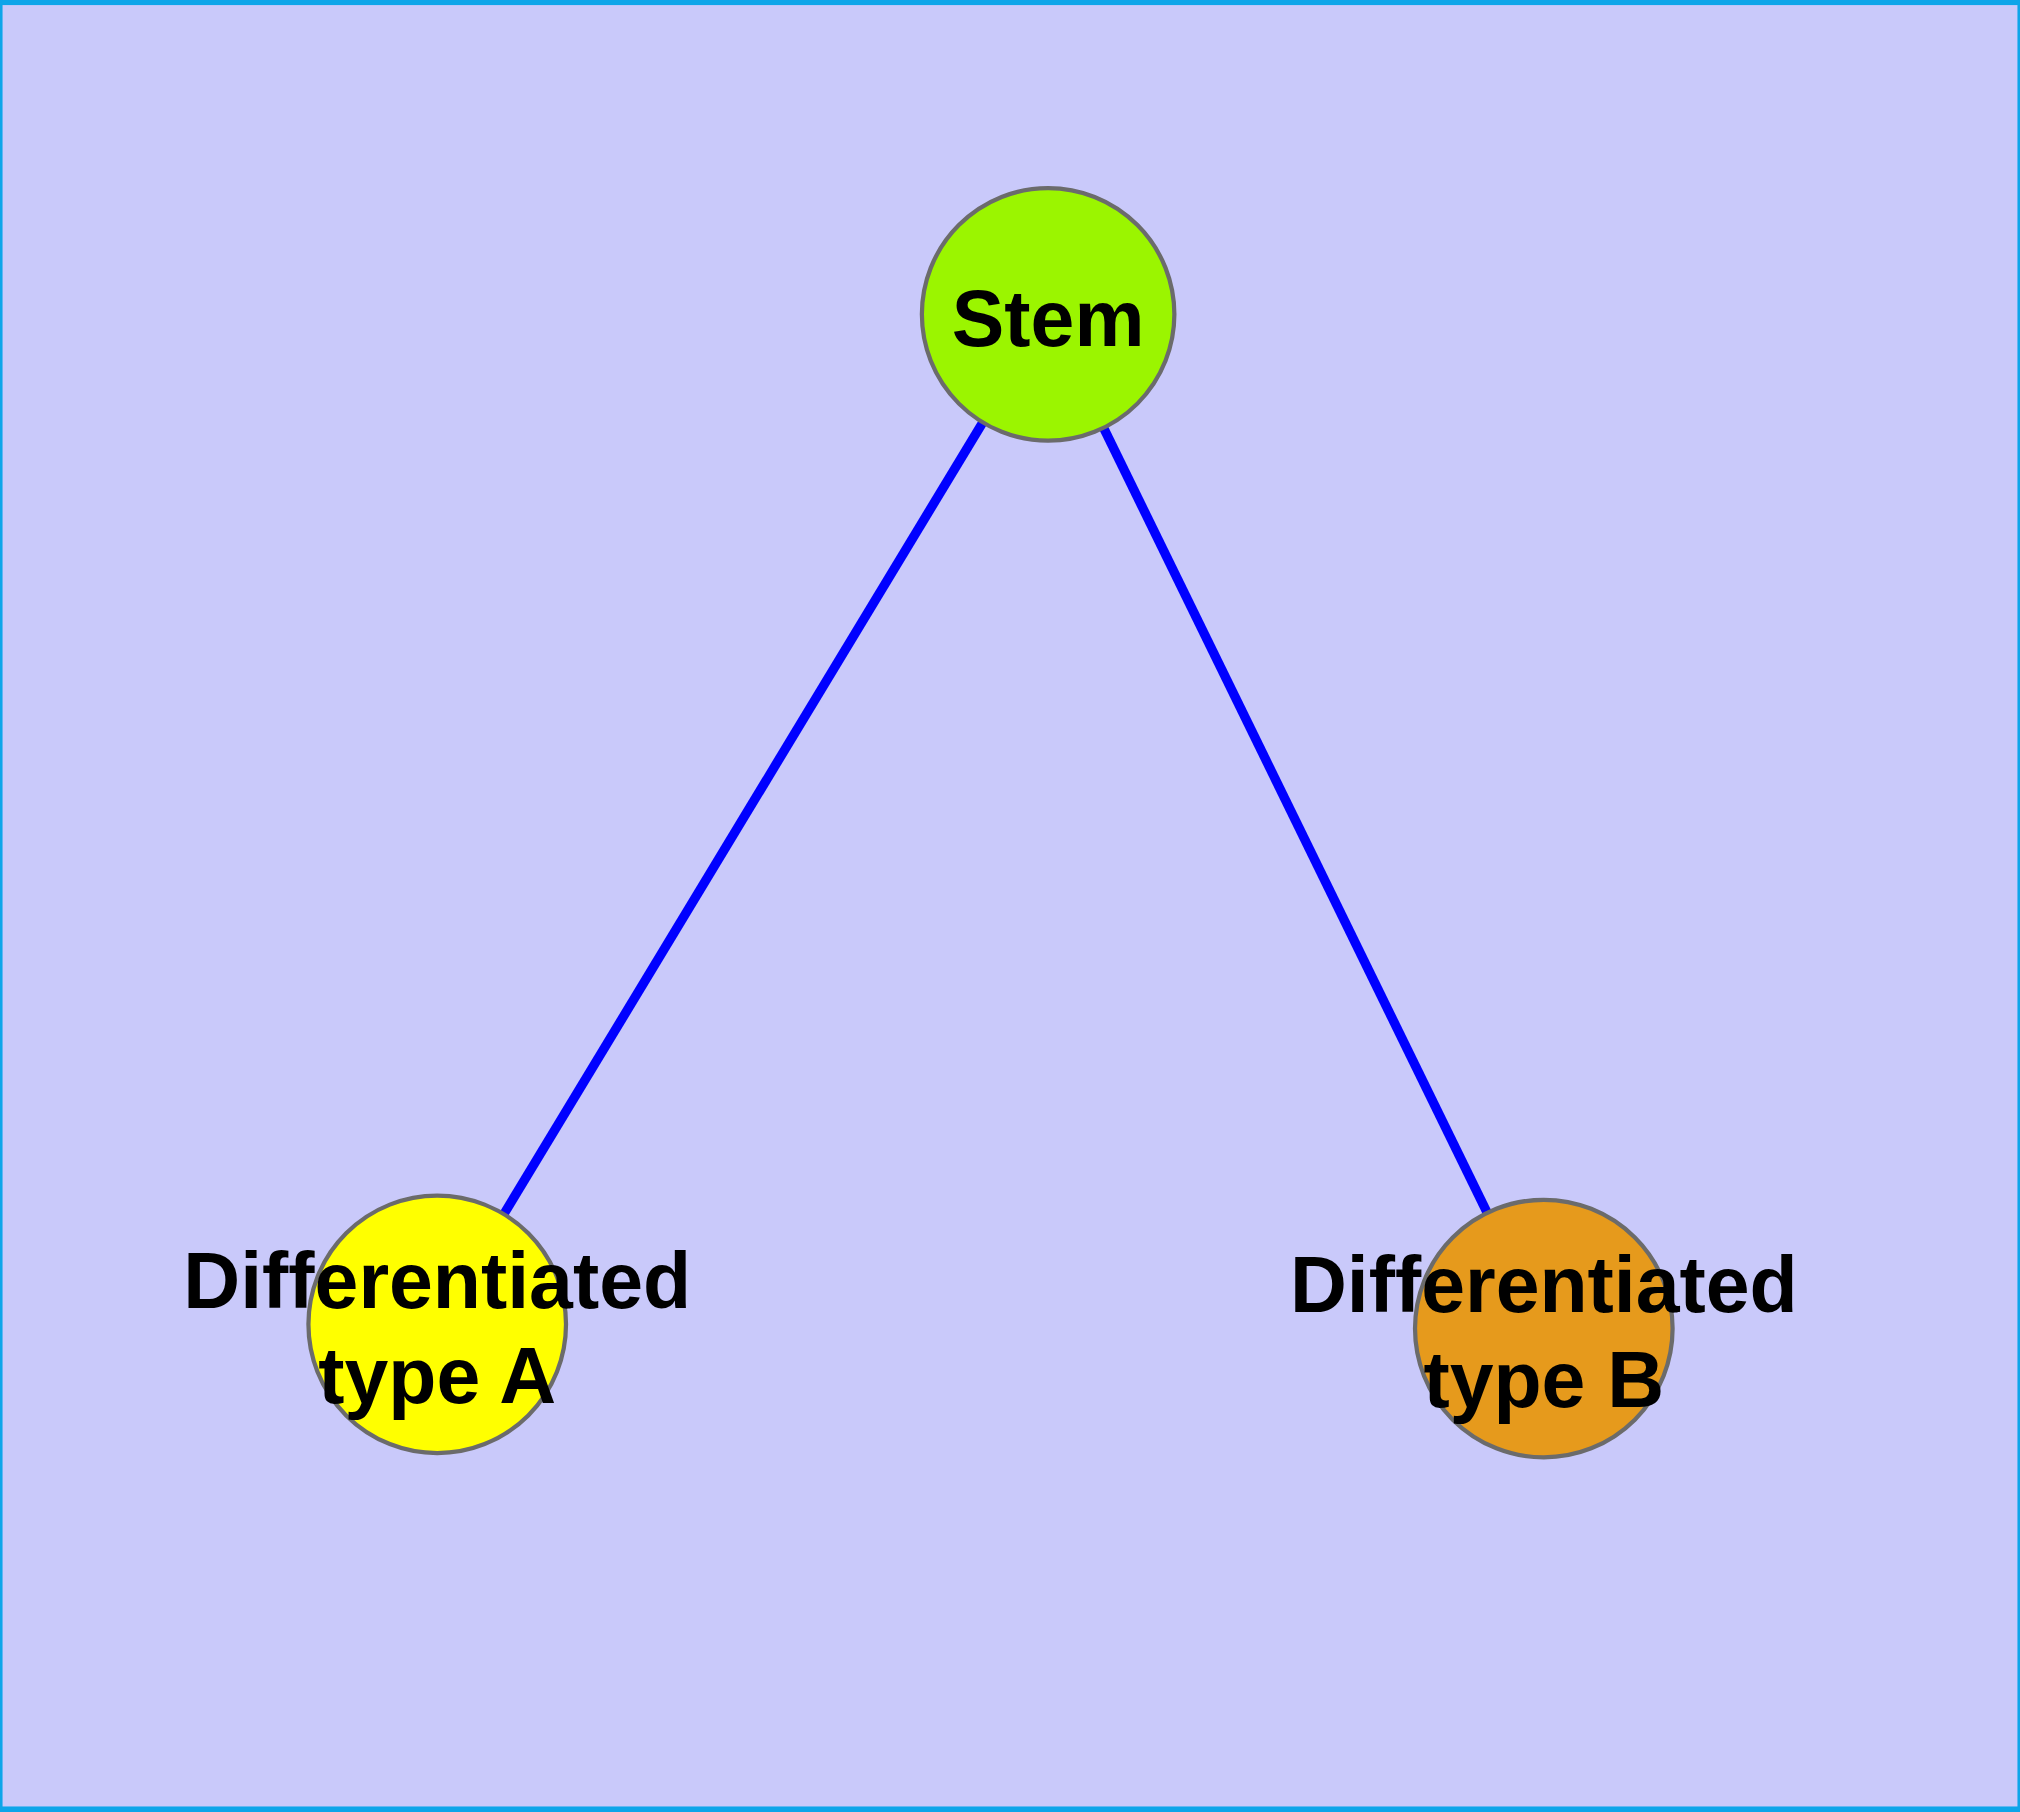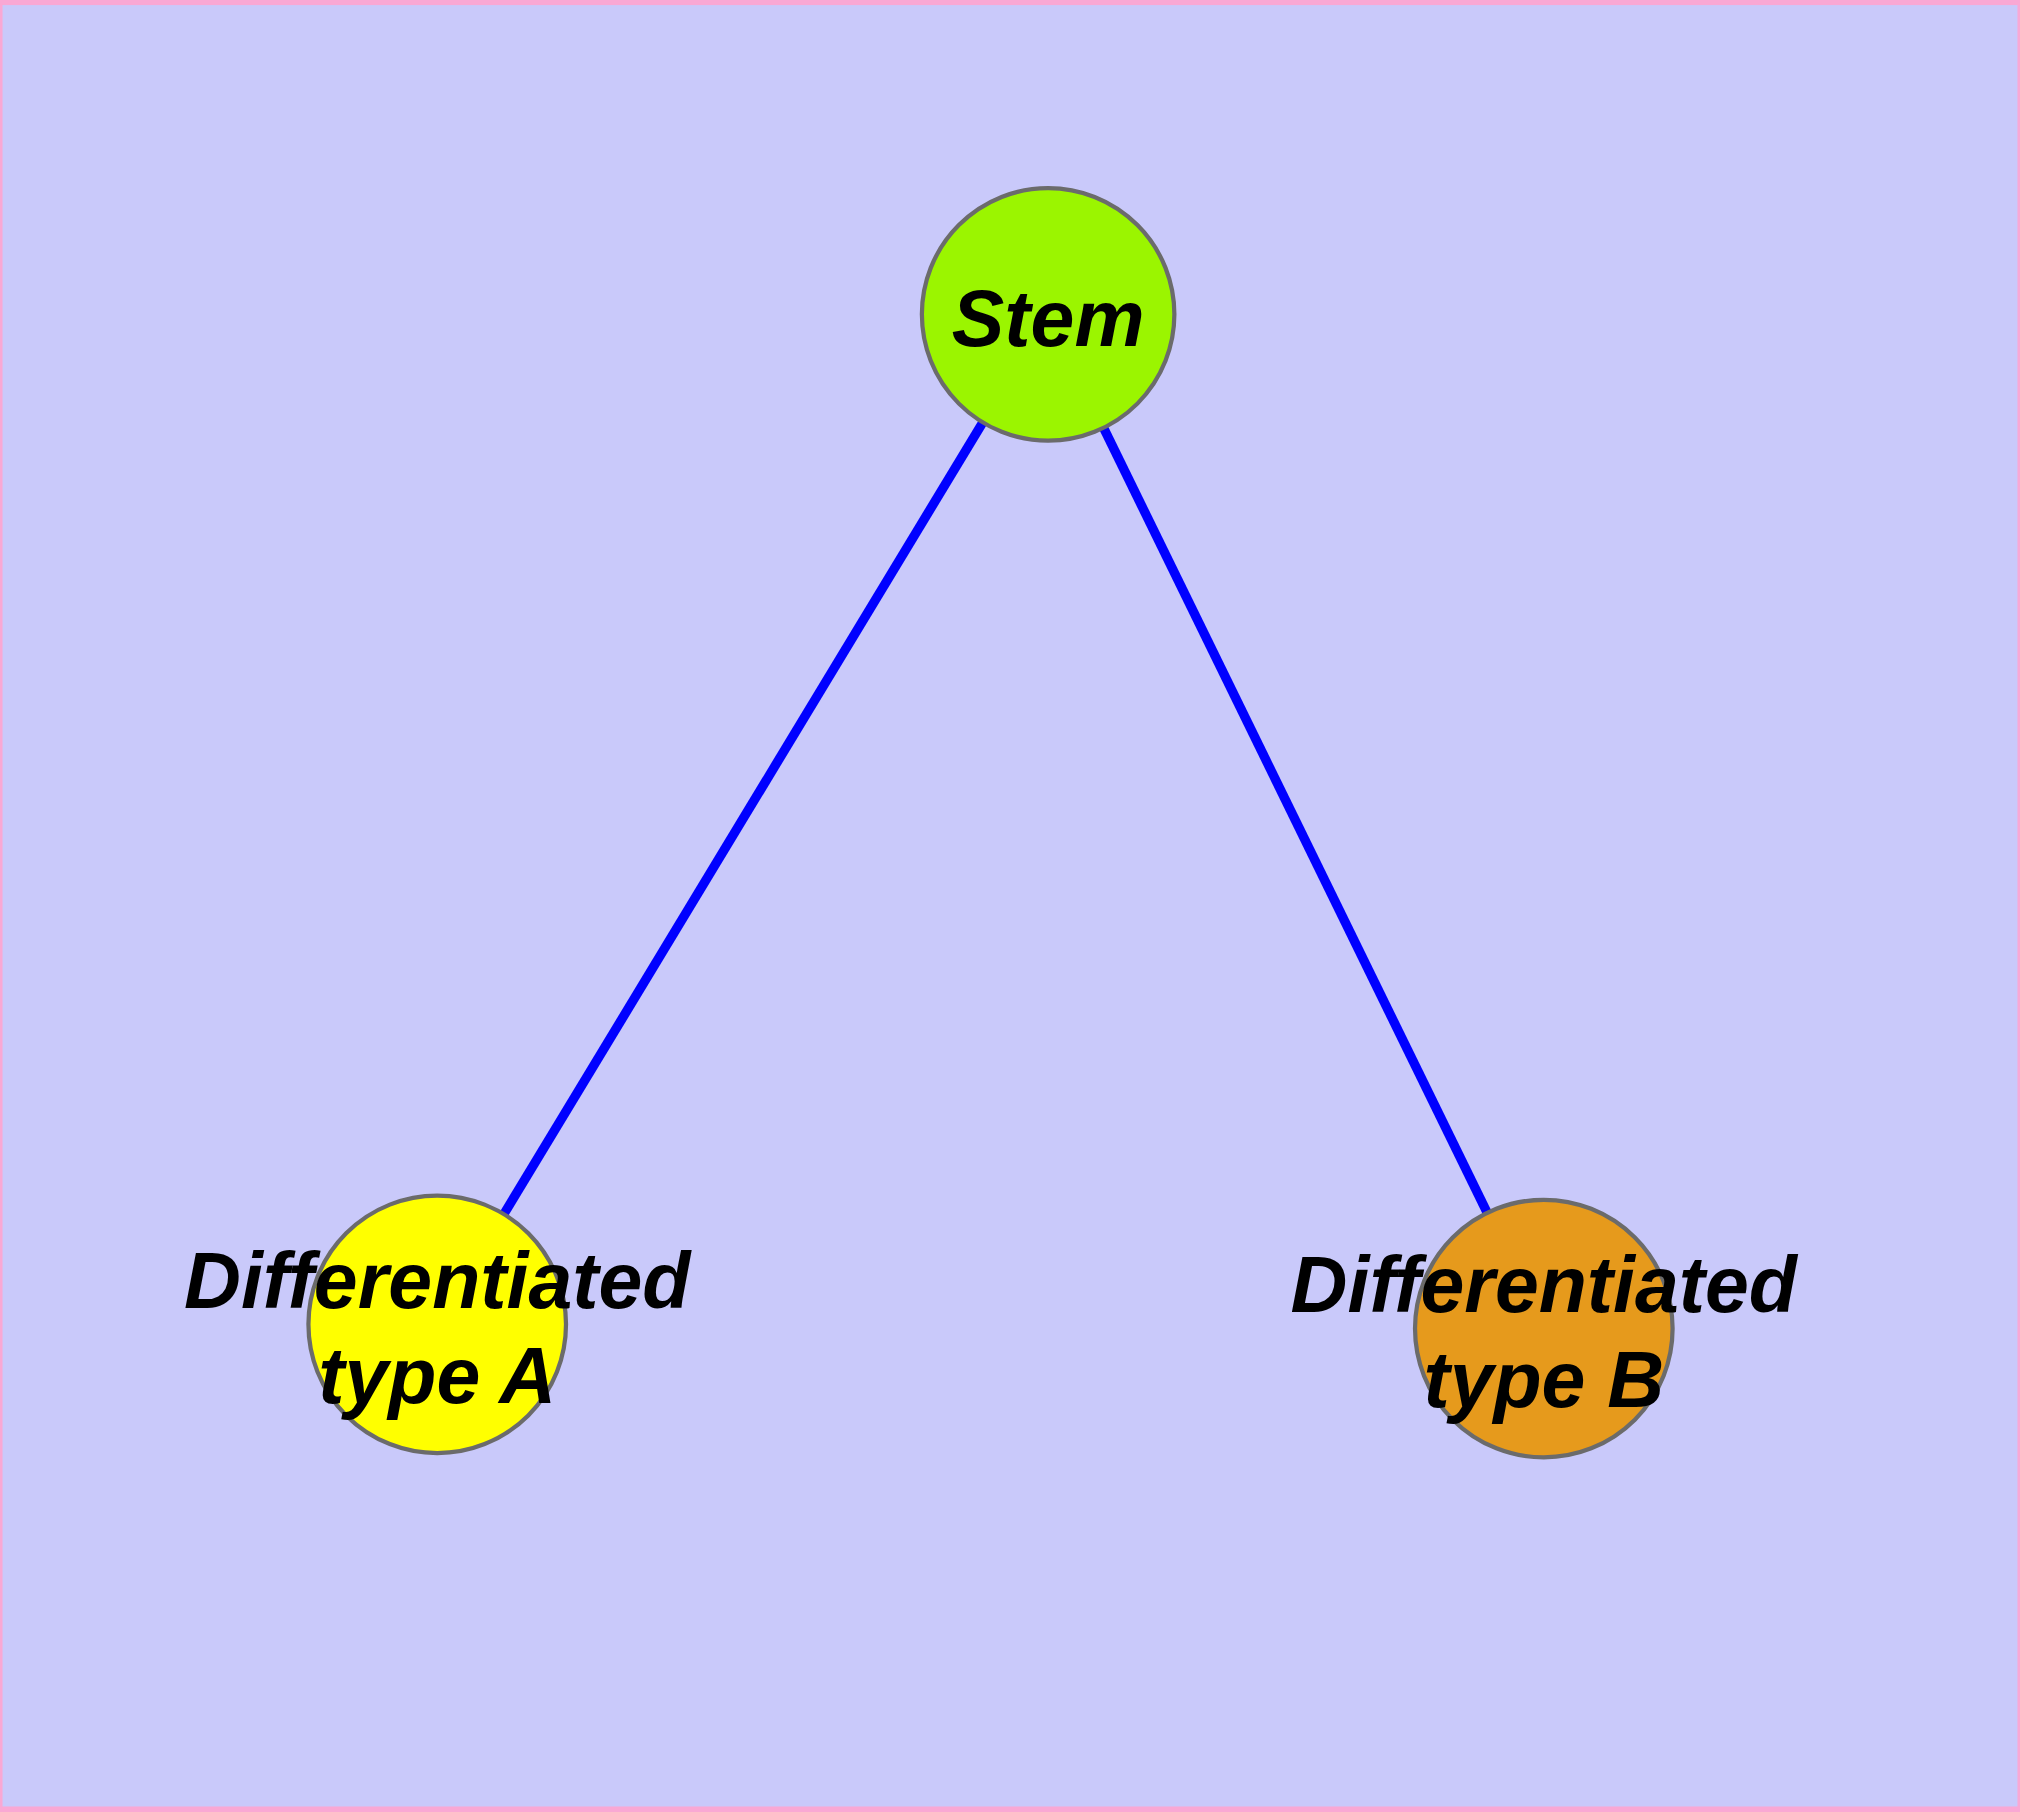--- a/index.html
+++ b/index.html
@@ -5,22 +5,21 @@
   html, body {
     margin: 0;
     padding: 0;
     background: #ffffff;
   }
   .stage {
     width: 100vw;
     max-width: 100%;
     aspect-ratio: 2384 / 2138;
     position: relative;
-    background: #f9a8d4;
-    font-style: italic;
+    background: #0ea5e9;
   }
   svg.graph {
     width: 100%;
     height: 100%;
     display: block;
   }
   .node-label {
     font-family: "Liberation Sans", "DejaVu Sans", sans-serif;
     font-weight: bold;
   }

